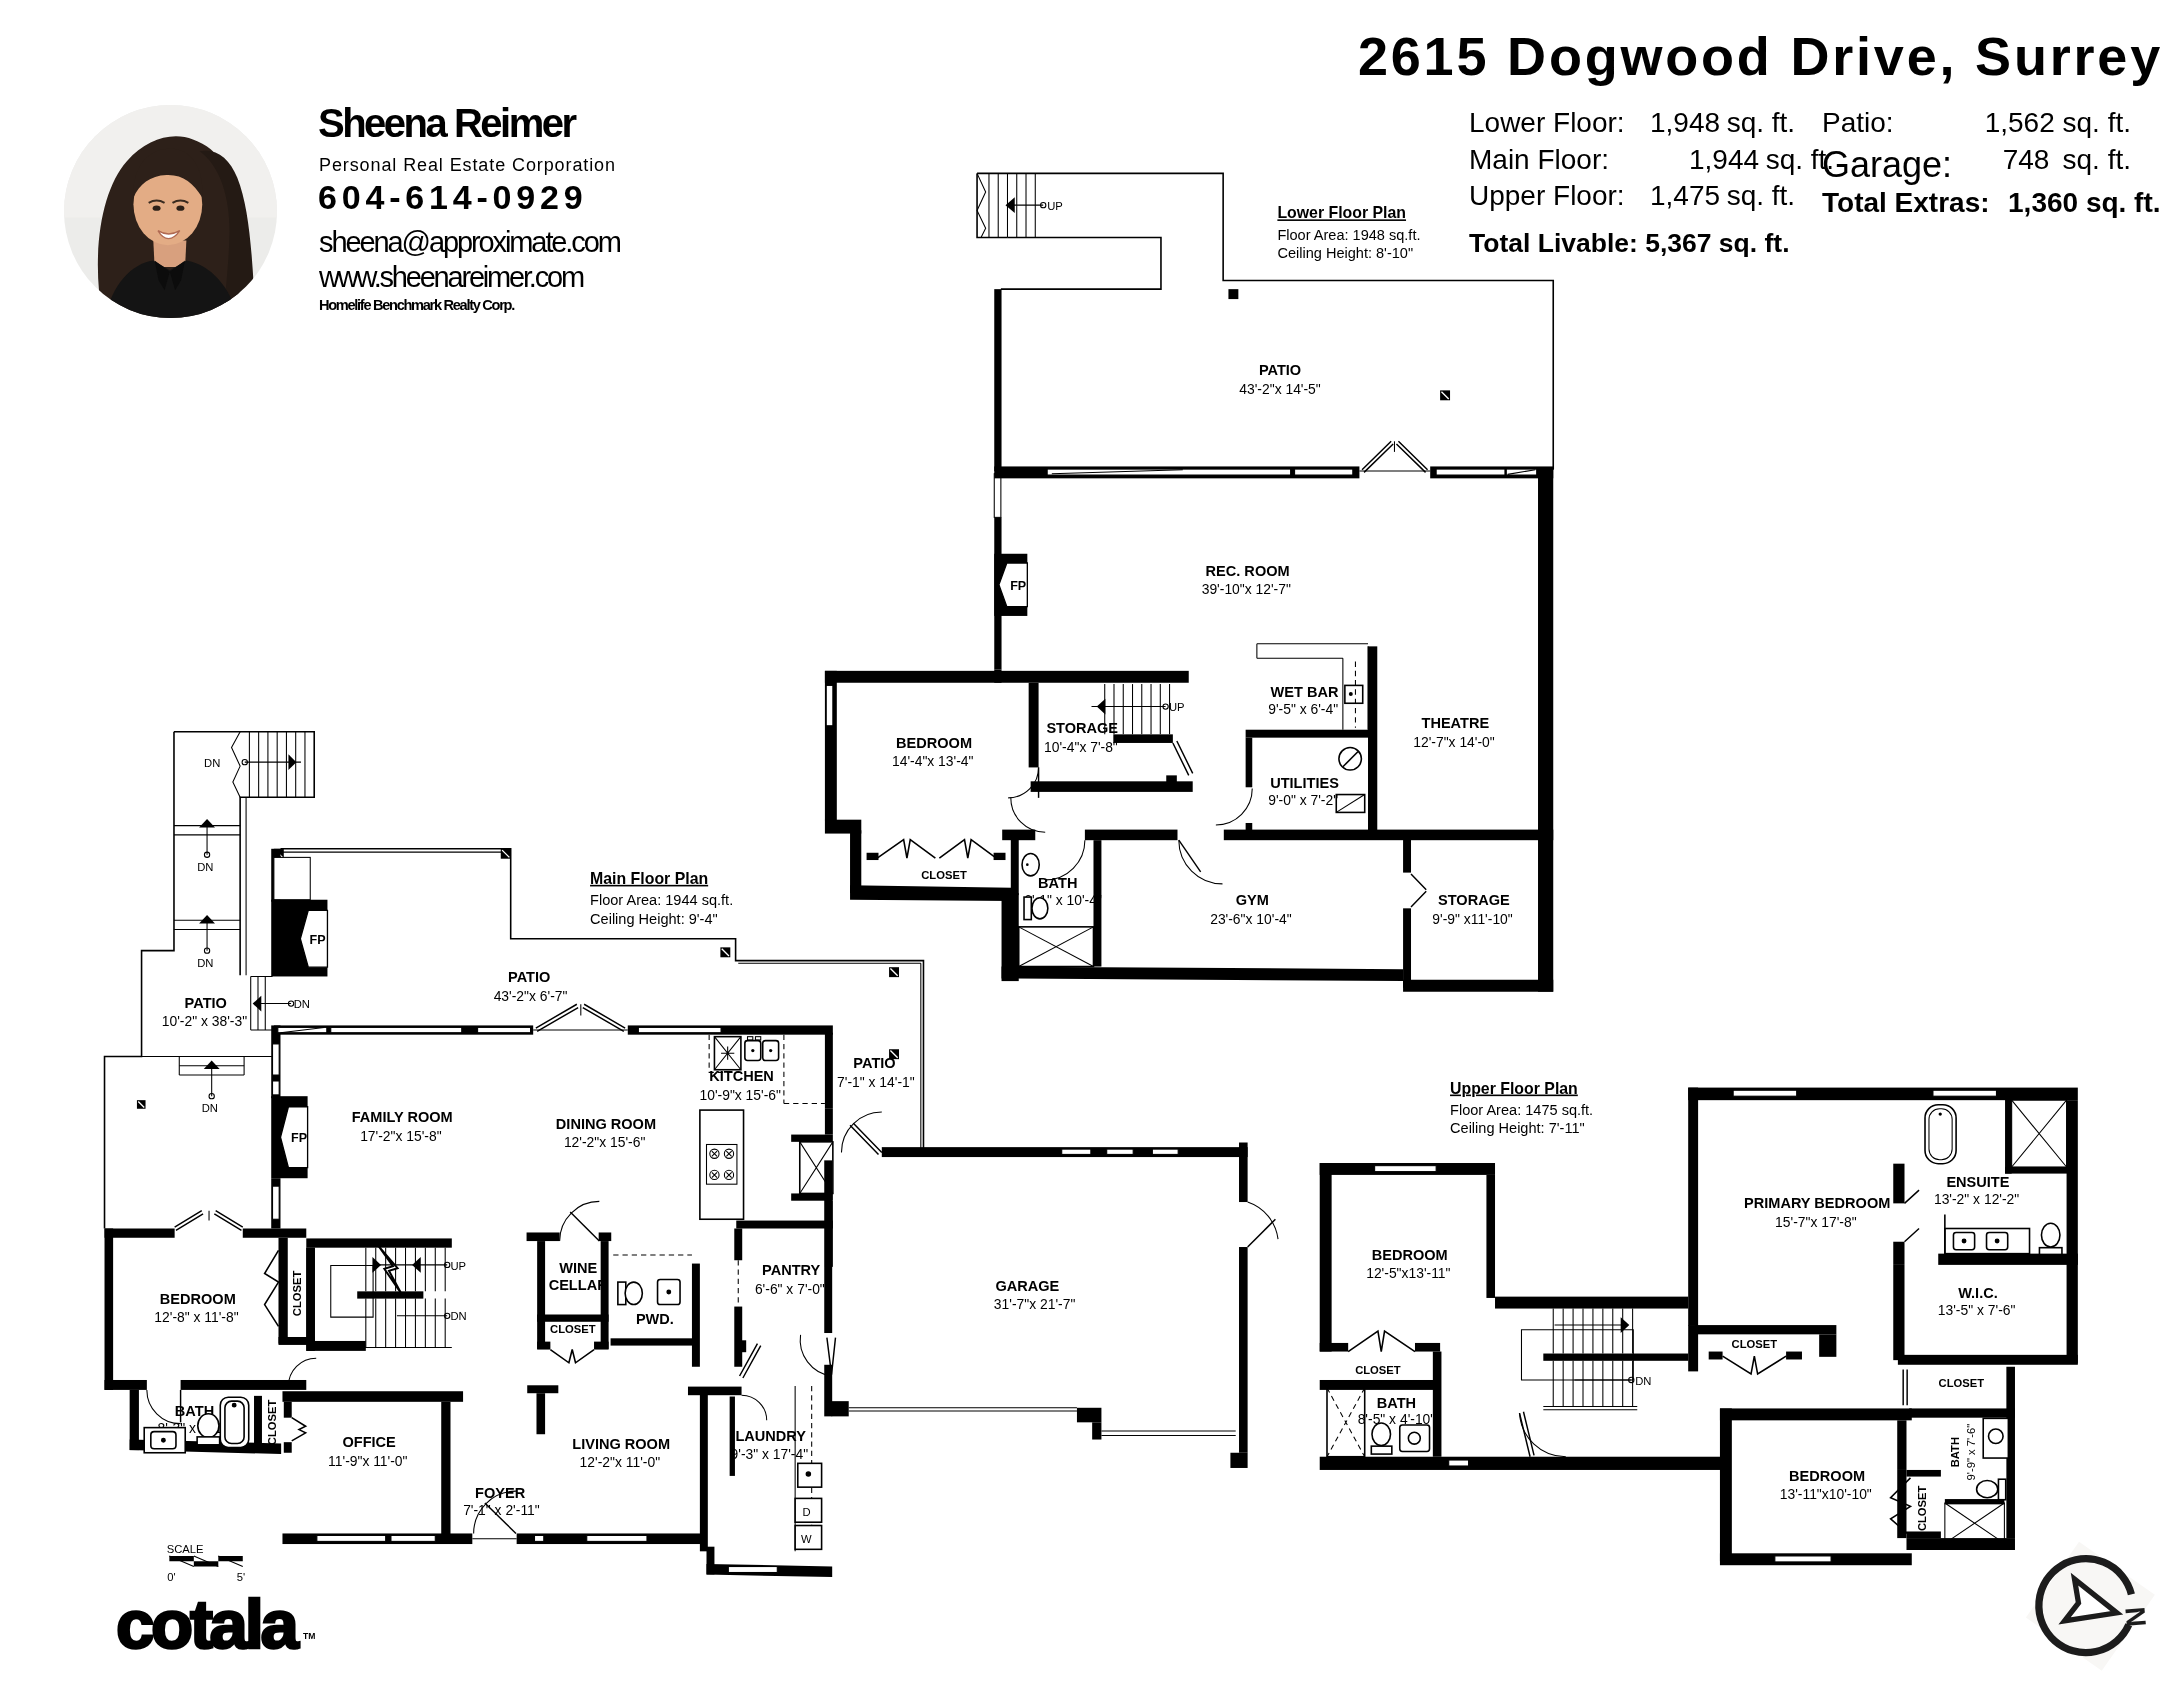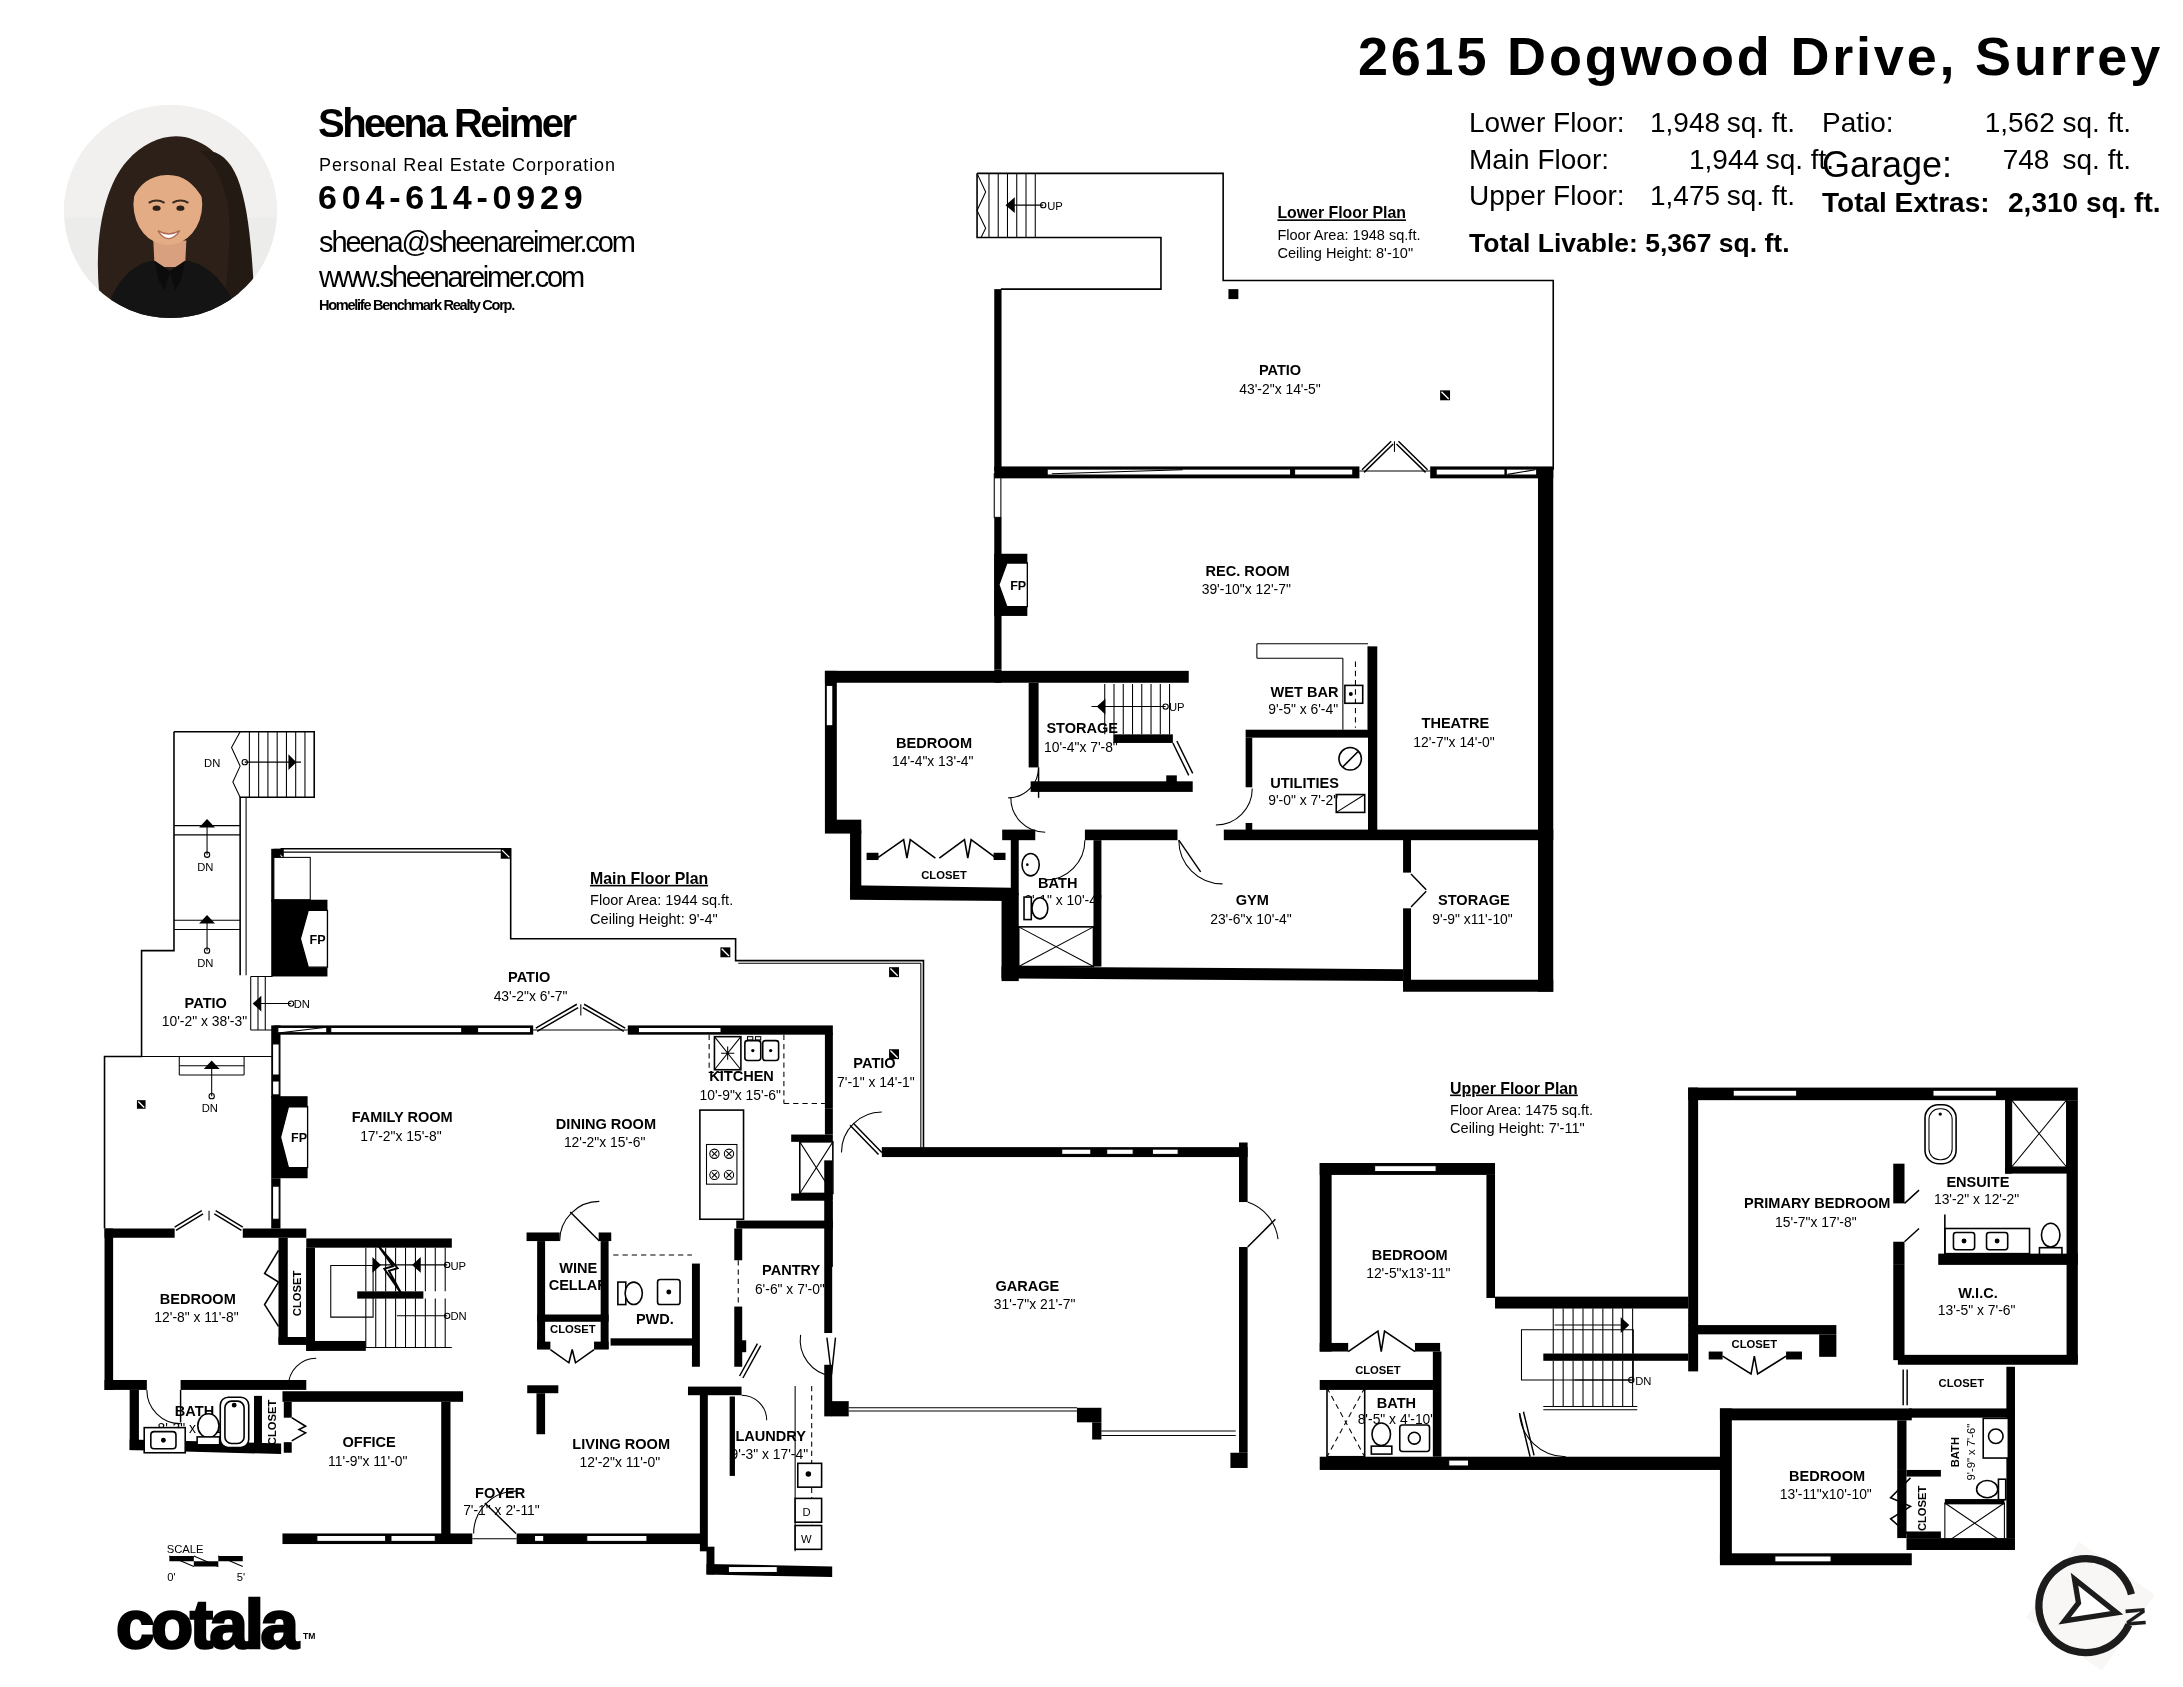--- a/index.html
+++ b/index.html
@@ -38,36 +38,36 @@
 
     <path d="M60,330 C70,275 100,240 135,235 L160,250 L185,235 C225,242 255,280 265,330 Z" fill="#141414"></path>
     <path d="M137,235 L160,252 L152,280 L143,265 Z" fill="#0c0c0c"></path>
     <path d="M183,235 L160,252 L168,280 L177,265 Z" fill="#0c0c0c"></path>
   </g>
 </svg>
 
 <div class="hline" style="left:318px;top:101px;font-size:40px;font-weight:bold;letter-spacing:-2.5px;">Sheena Reimer</div>
 <div class="hline" style="left:319px;top:155px;font-size:18px;letter-spacing:0.9px;">Personal Real Estate Corporation</div>
 <div class="hline" style="left:318px;top:178px;font-size:34px;font-weight:bold;letter-spacing:4.8px;">604-614-0929</div>
-<div class="hline" style="left:319px;top:226px;font-size:29px;letter-spacing:-2.1px;">sheena@sheenareimer.com</div>
+<div class="hline" style="left:319px;top:226px;font-size:29px;letter-spacing:-2.1px;">sheena@approximate.com</div>
 <div class="hline" style="left:319px;top:261px;font-size:29px;letter-spacing:-2.2px;">www.sheenareimer.com</div>
 <div class="hline" style="left:319px;top:297px;font-size:14.6px;font-weight:bold;letter-spacing:-1.3px;">Homelife Benchmark Realty Corp.</div>
 
 <div id="title">2615 Dogwood Drive, Surrey</div>
 <div class="hline" style="left:1469px;top:107px;font-size:28px;">Lower Floor:</div>
 <div class="hline" style="left:1650px;top:107px;font-size:28px;">1,948<span style="margin-left:6.6px;">sq. ft.</span></div>
 <div class="hline" style="left:1822px;top:107px;font-size:28px;">Patio:</div>
 <div class="hline" style="right:52px;top:107px;font-size:28px;text-align:center;">1,562 sq. ft.</div>
 <div class="hline" style="left:1469px;top:144px;font-size:28px;">Main Floor:</div>
 <div class="hline" style="left:1650px;top:144px;font-size:28px;margin-left:39px;">1,944<span style="margin-left:6.6px;">sq. ft.</span></div>
 <div class="hline" style="left:1822px;top:144px;font-size:36px;">Garage:</div>
 <div class="hline" style="right:52px;top:144px;font-size:28px;">748<span style="margin-left:13.2px;">sq. ft.</span></div>
 <div class="hline" style="left:1469px;top:180px;font-size:28px;">Upper Floor:</div>
 <div class="hline" style="left:1650px;top:180px;font-size:28px;">1,475<span style="margin-left:6.6px;">sq. ft.</span></div>
-<div class="hline" style="left:1822px;top:187px;font-size:28px;font-weight:bold;">Total Extras:<span style="margin-left:18.5px;">2,310 sq. ft.</span></div>
+<div class="hline" style="left:1822px;top:187px;font-size:28px;font-weight:bold;">Total Extras:<span style="margin-left:18.5px;">1,360 sq. ft.</span></div>
 <div class="hline" style="left:1469px;top:228px;font-size:26.5px;font-weight:bold;">Total Livable: 5,367 sq. ft.</div>
 
 <svg class="abs" style="left:0;top:0;" width="2183" height="1687" viewBox="0 0 3300 2550">
 <style>
   .w{fill:#000;stroke:none;}
   .t{fill:none;stroke:#000;stroke-width:2.4;}
   .t1{fill:none;stroke:#000;stroke-width:1.6;}
   .wt{fill:#fff;stroke:#000;stroke-width:1.6;}
   .d{fill:none;stroke:#000;stroke-width:2.2;}
   .lbl{font-family:"Liberation Sans",sans-serif;font-weight:bold;font-size:22px;text-anchor:middle;}

